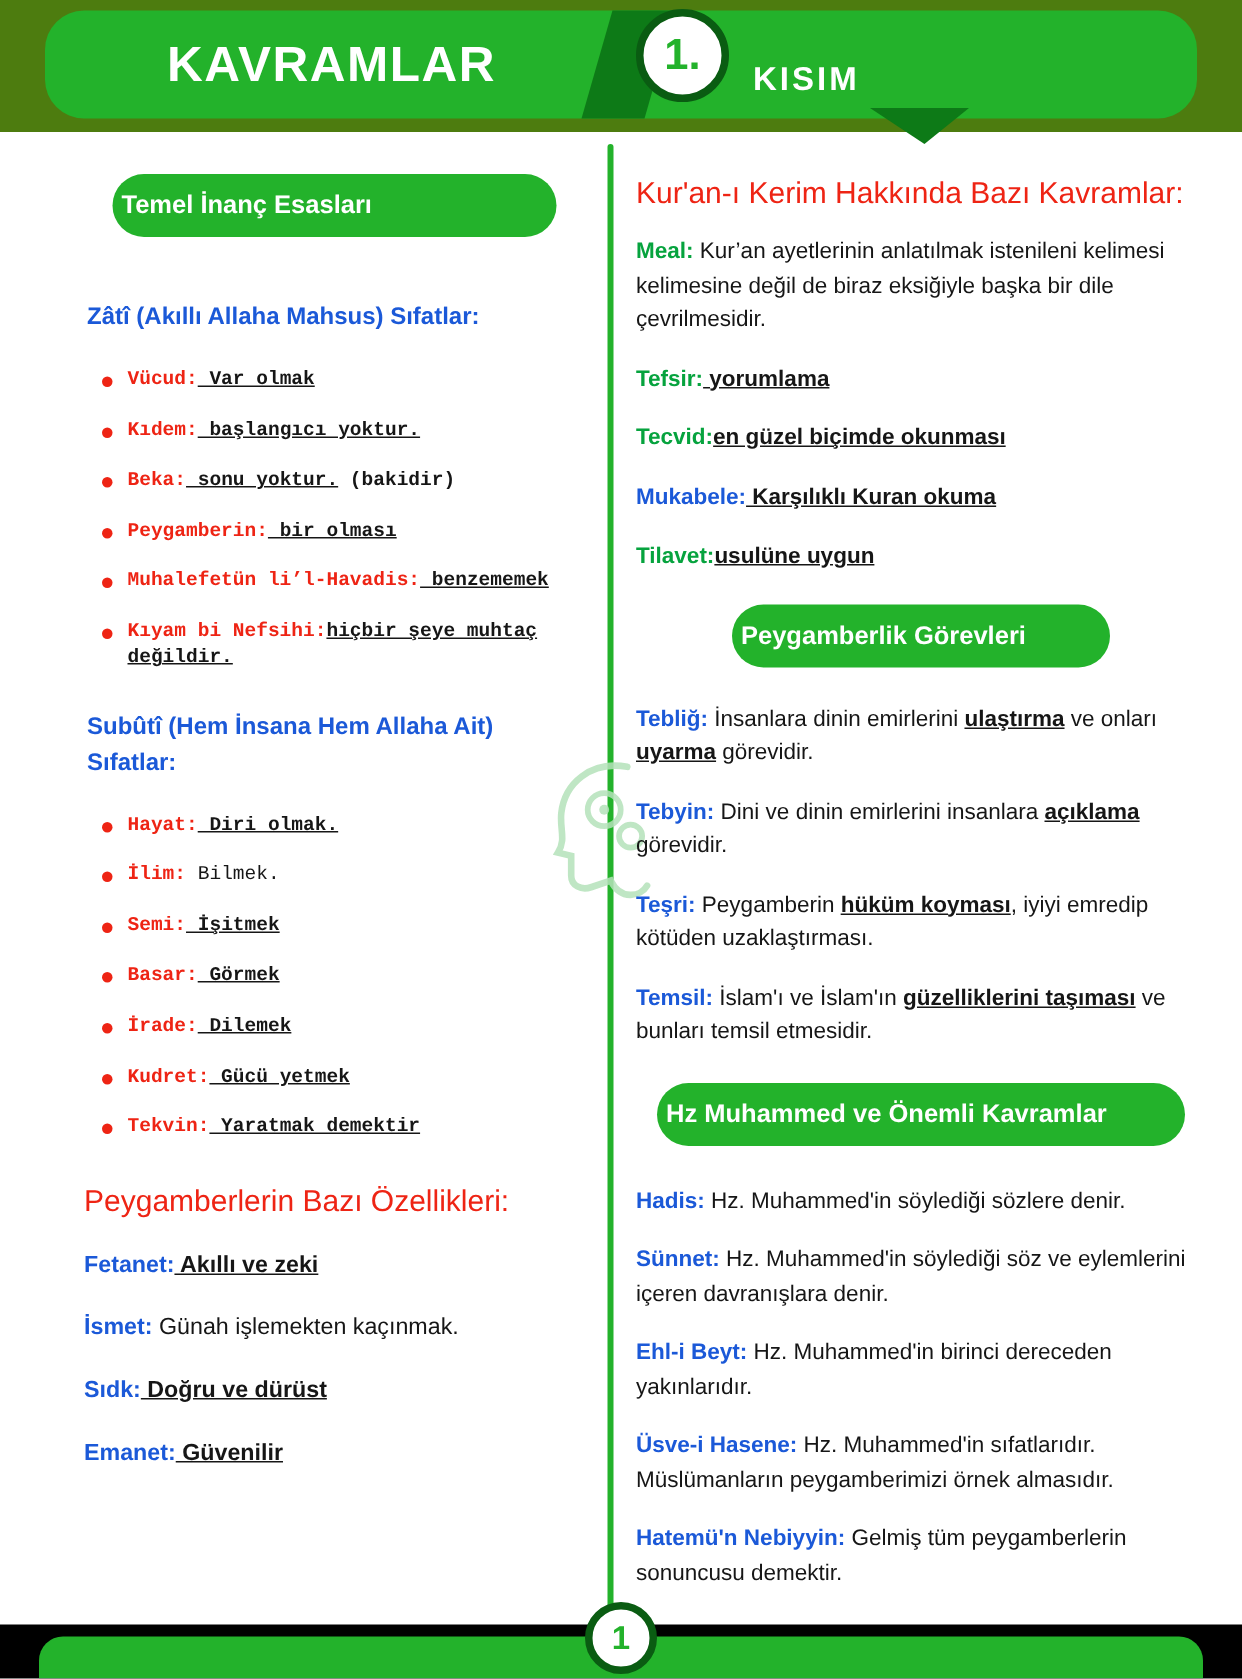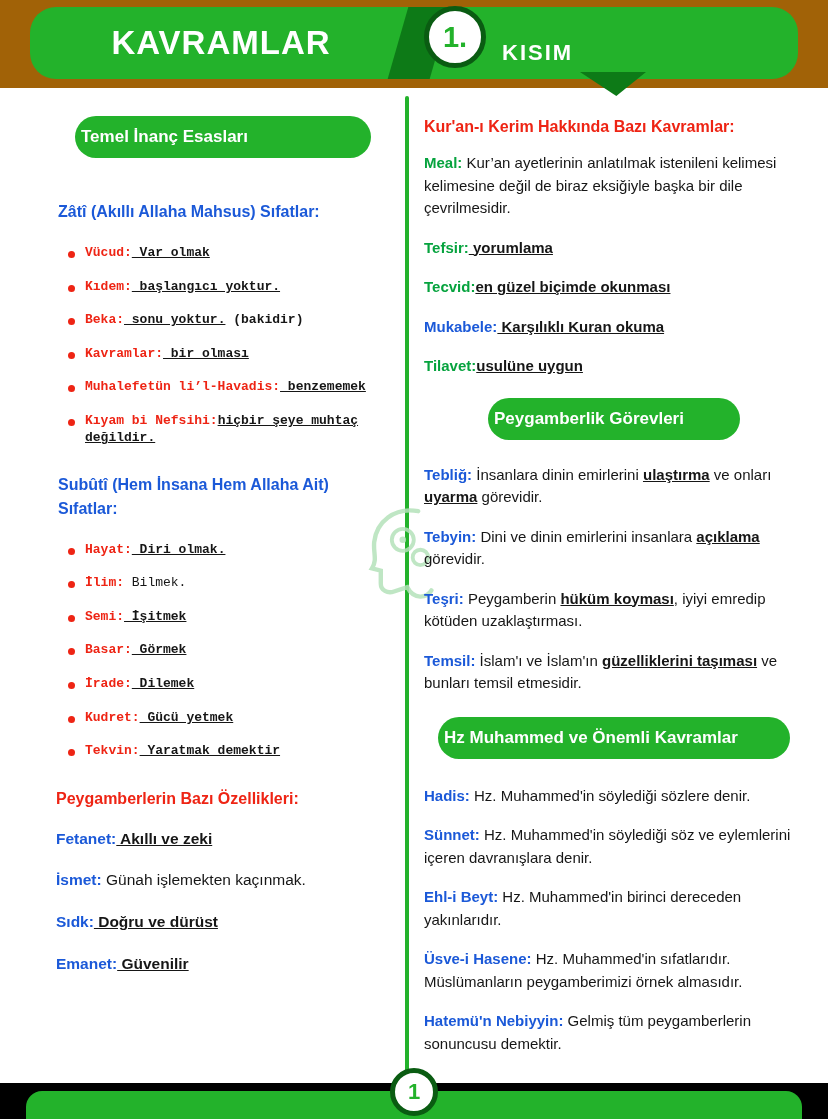--- a/index.html
+++ b/index.html
@@ -13,21 +13,21 @@
   }
   *{box-sizing:border-box;}
   html,body{margin:0;padding:0;background:#555;}
   .page{
     position:relative;width:828px;height:1119px;margin:0 auto;
     background:#fff;overflow:hidden;
     font-family:"Liberation Sans", sans-serif;color:var(--ink);
   }
 
   
-  .header{position:absolute;top:0;left:0;width:100%;height:88px;background:#a16207;padding-left:41px;}
+  .header{position:absolute;top:0;left:0;width:100%;height:88px;background:#4d7c0f;padding-left:41px;}
   .header-bar{position:absolute;top:7px;left:30px;right:30px;height:72px;background:var(--green);border-radius:26px;}
   .wedge{position:absolute;top:7px;left:398px;width:42px;height:72px;background:var(--dkgreen);transform:skewX(-16deg);}
   .tail{position:absolute;top:72px;left:580px;width:66px;height:24px;background:var(--dkgreen);clip-path:polygon(0 0,100% 0,55% 100%);}
   .kavramlar{position:absolute;left:46px;top:24px;width:350px;text-align:center;color:#fff;font-size:33px;font-weight:bold;letter-spacing:1px;z-index:2;}
   .num-circle{position:absolute;top:6px;left:424px;width:62px;height:62px;background:#fff;border:5px solid var(--ring);border-radius:50%;display:flex;align-items:center;justify-content:center;z-index:3;color:var(--green);font-size:29px;font-weight:bold;}
   .kisim{position:absolute;left:502px;top:40px;color:#fff;font-size:22px;font-weight:bold;letter-spacing:2px;z-index:3;}
 
   
   .footer{position:absolute;bottom:0;left:0;width:100%;height:36px;background:#000;}
   .footer-bar{position:absolute;bottom:0;left:26px;right:26px;height:28px;background:var(--green);border-radius:16px 16px 0 0;}
@@ -41,21 +41,21 @@
   .col-left{position:absolute;left:56px;top:104px;width:334px;z-index:1;}
   .col-right{position:absolute;left:424px;top:104px;width:380px;z-index:1;}
 
   .pill{background:var(--green);color:#fff;border-radius:24px;text-align:left;font-weight:bold;font-size:17px;padding:11px 6px;}
   .pill-left{width:296px;margin:12px auto 0;}
   .pill-sm{width:252px;margin:20px auto 24px;}
   .pill-lg{width:352px;margin:22px auto 26px;}
 
   .h-blue{color:var(--blue);font-size:16px;font-weight:bold;margin:42px 0 0 2px;line-height:1.5;}
   .h-blue2{margin-top:26px;width:308px;}
-  .h-red{color:var(--red);font-size:16px;font-weight:bold;margin:30px 0 0 0;}
+  .h-red{color:var(--red);font-size:20px;font-weight:normal;margin:30px 0 0 0;}
   .h-red-r{margin:14px 0 16px 0;}
 
   .tlist{list-style:none;padding:0;margin:20px 0 0 12px;}
   .tlist li{position:relative;padding-left:17px;margin-bottom:16px;font-size:13px;font-weight:bold;line-height:1.35;font-family:Liberation Mono, monospace;}
   .tlist li::before{content:'';position:absolute;left:0;top:7px;width:7px;height:7px;border-radius:50%;background:var(--red);}
 
   .tr{color:var(--red);}
   .tb{color:var(--blue);font-weight:bold;}
   .tg{color:var(--tgreen);font-weight:bold;}
   .ub{font-weight:bold;text-decoration:underline;color:var(--ink);}
@@ -90,21 +90,21 @@
   </svg>
 
   <div class="col-left">
     <div class="pill pill-left">Temel İnanç Esasları</div>
 
     <div class="h-blue">Zâtî (Akıllı Allaha Mahsus) Sıfatlar:</div>
     <ul class="tlist">
       <li><span class="tr">Vücud:</span><span class="ub"> Var olmak</span></li>
       <li><span class="tr">Kıdem:</span><span class="ub">  başlangıcı yoktur.</span></li>
       <li><span class="tr">Beka:</span><span class="ub"> sonu yoktur.</span><span> (bakidir)</span></li>
-      <li><span class="tr">Kavramlar:</span><span class="ub"> bir olması</span></li>
+      <li><span class="tr">Peygamberin:</span><span class="ub"> bir olması</span></li>
       <li><span class="tr">Muhalefetün li’l-Havadis:</span><span class="ub"> benzememek</span></li>
       <li><span class="tr">Kıyam bi Nefsihi:</span><span class="ub">hiçbir şeye muhtaç değildir.</span></li>
     </ul>
 
     <div class="h-blue h-blue2">Subûtî (Hem İnsana Hem Allaha Ait) Sıfatlar:</div>
     <ul class="tlist">
       <li><span class="tr">Hayat:</span><span class="ub"> Diri olmak.</span></li>
       <li><span class="tr">İlim:</span><span class="pl"> Bilmek.</span></li>
       <li><span class="tr">Semi:</span><span class="ub"> İşitmek</span></li>
       <li><span class="tr">Basar:</span><span class="ub"> Görmek</span></li>

